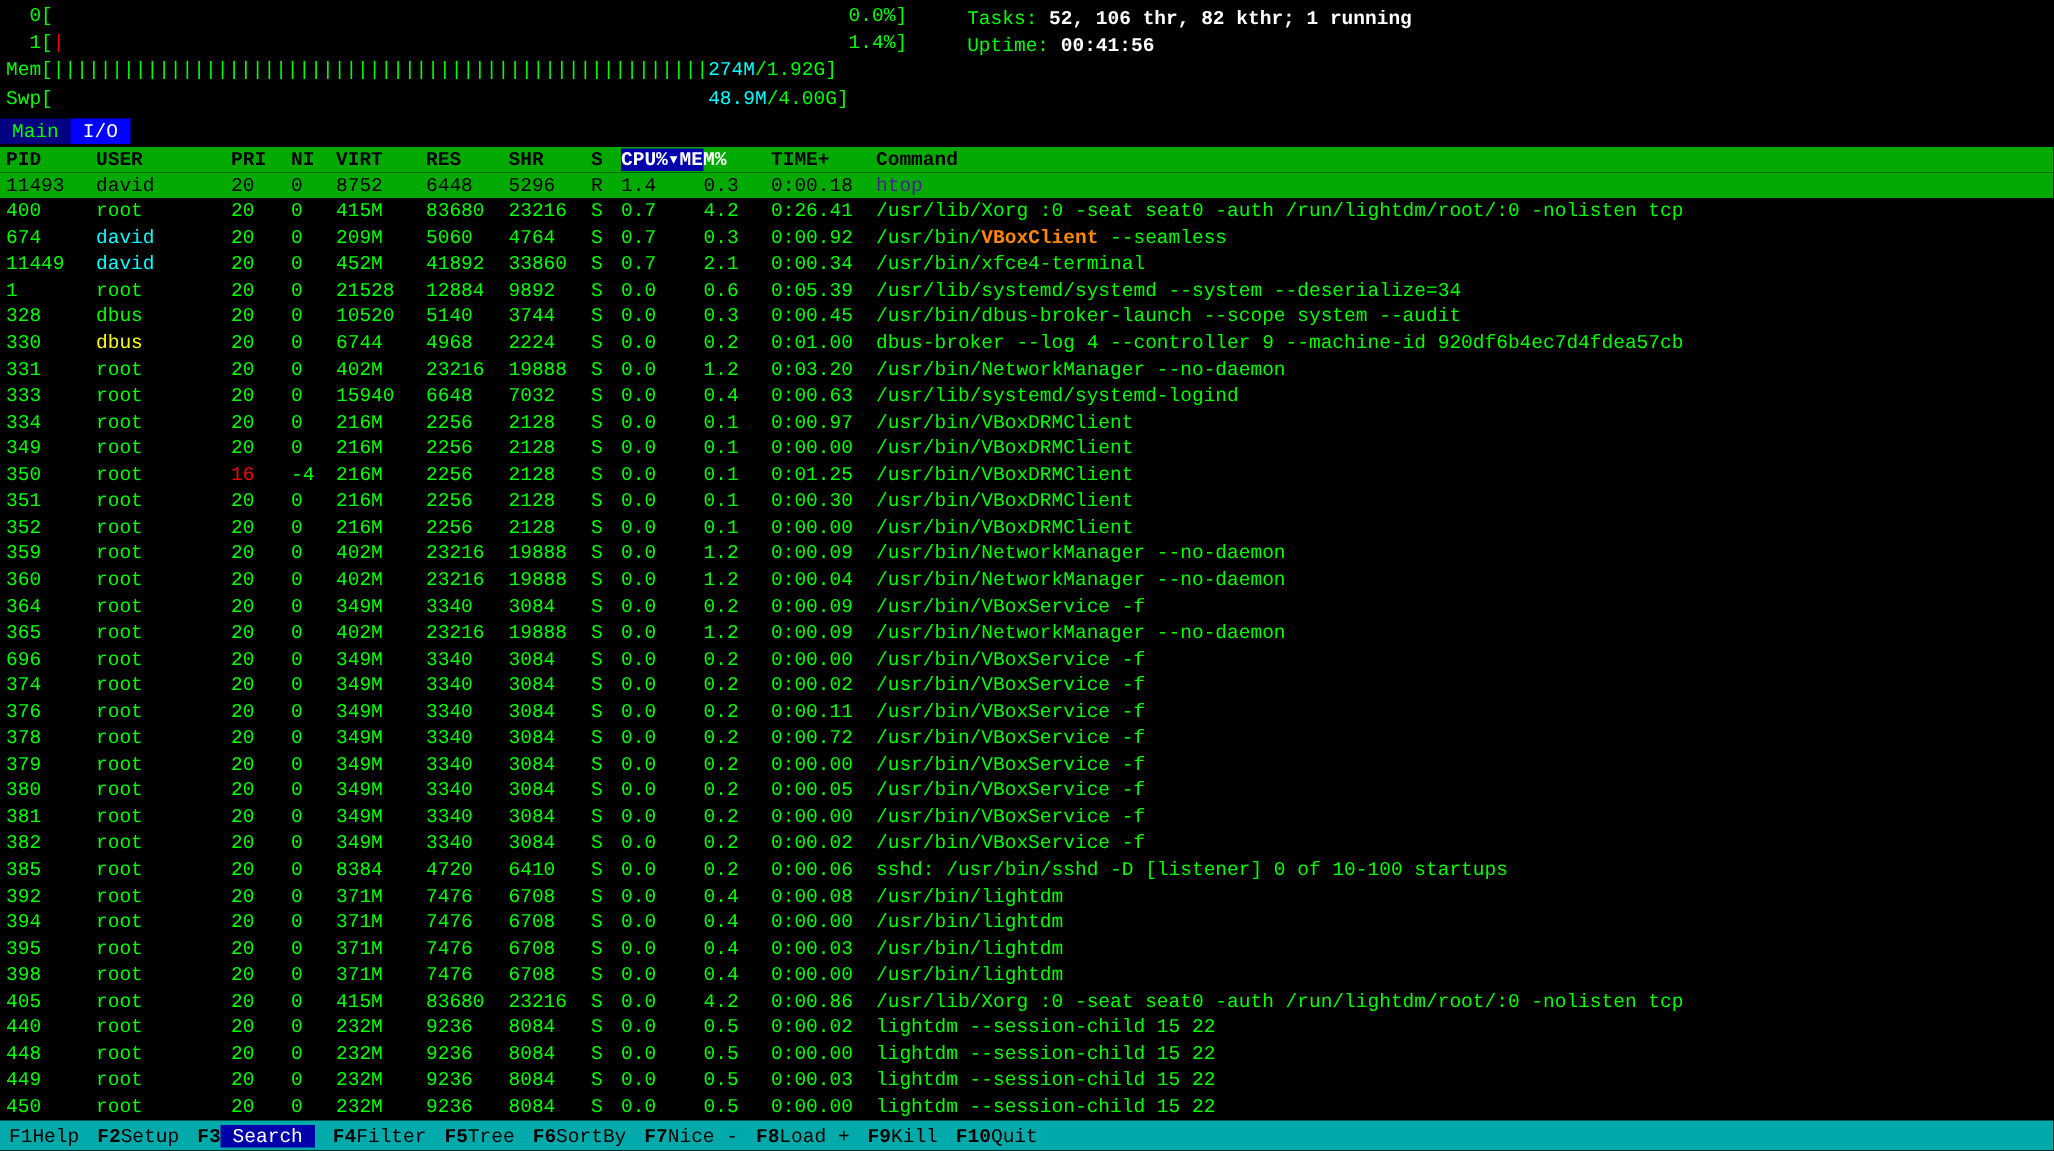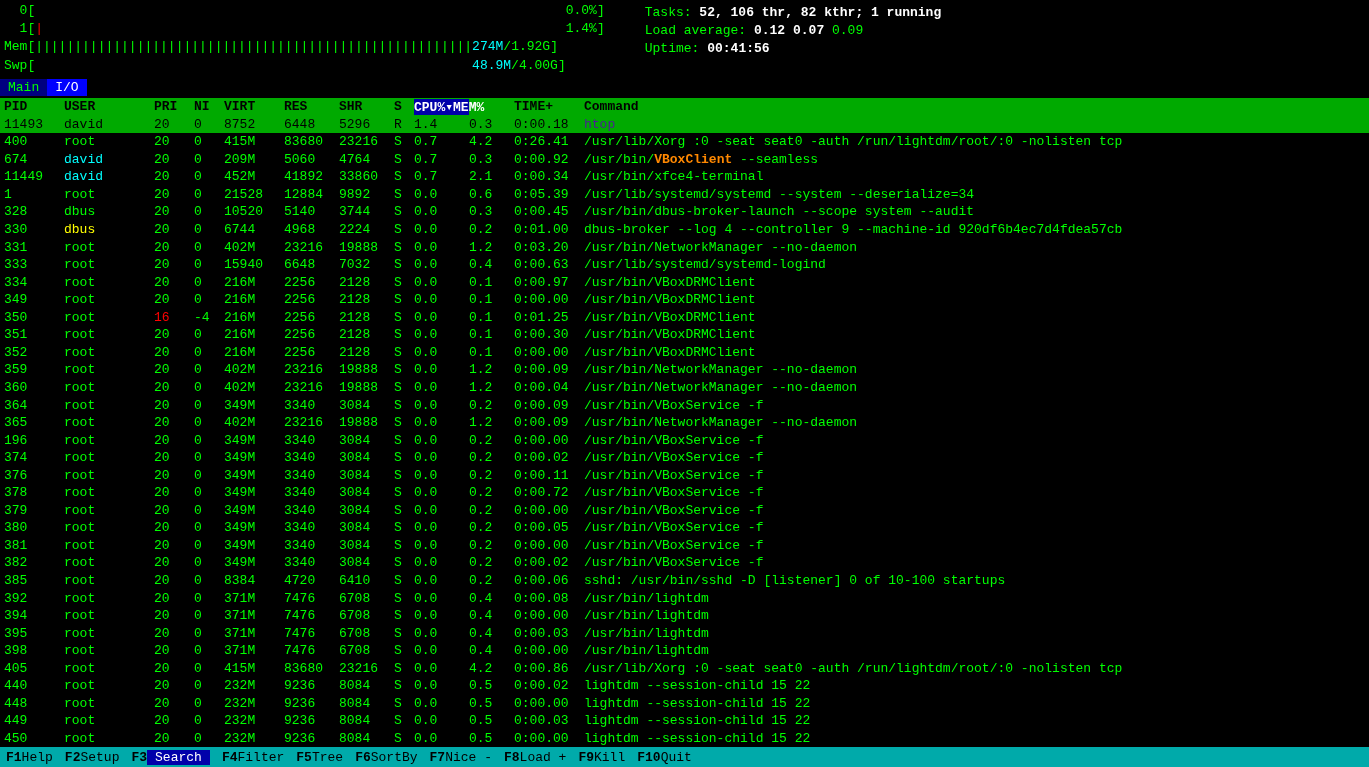--- a/index.html
+++ b/index.html
@@ -112,23 +112,20 @@
         <div class="header-line"><span style="color:#00ff00">  0[                                                                    </span><span style="color:#00ff00">0.0%</span><span style="color:#00ff00">]</span></div>
         <div class="header-line"><span style="color:#00ff00">  1[</span><span style="color:#ff0000">|</span><span style="color:#00ff00">                                                                   </span><span style="color:#00ff00">1.4%</span><span style="color:#00ff00">]</span></div>
         <div class="header-line"><span style="color:#00ff00">Mem[</span><span style="color:#00ff00">||||||||||||||||||||||||||||||||||||||||||||||||||||||||</span><span style="color:#00ffff">274M</span><span style="color:#00ff00">/</span><span style="color:#00ff00">1.92G</span><span style="color:#00ff00">]</span></div>
         <div class="header-line"><span style="color:#00ff00">Swp[</span><span style="color:#00ff00">                                                        </span><span style="color:#00ffff">48.9M</span><span style="color:#00ff00">/4.00G]</span></div>
       </div>
       <div style="padding-top: 2px; line-height: 1.4;">
         <div style="color:#00ff00">
           <span>Tasks: </span><span style="color:#ffffff; font-weight:bold">52, 106 thr, 82 kthr; 1 running</span>
         </div>
         <div style="color:#00ff00">
-          <span>Load average: </span><span style="color:#ffffff; font-weight:bold">0.12 0.07 </span><span style="color:#00ff00">0.09</span>
-        </div>
-        <div style="color:#00ff00">
           <span>Uptime: </span><span style="color:#ffffff; font-weight:bold">00:41:56</span>
         </div>
       </div>
     </div>
   </div>
 
   <div class="tabs-bar">
     <div class="tab tab-main">Main</div>
     <div class="tab tab-active">I/O</div>
   </div>
@@ -395,21 +392,21 @@
     <span class="col-virt" style="">402M</span>
     <span class="col-res" style="">23216</span>
     <span class="col-shr" style="">19888</span>
     <span class="col-s" style="">S</span>
     <span class="col-cpu" style="">0.0</span>
     <span class="col-mem" style="">1.2</span>
     <span class="col-time" style="">0:00.09</span>
     <span class="col-cmd"><span style="color:#00ff00">/usr/bin/NetworkManager --no-daemon</span></span>
   </div>
       <div class="process-row">
-    <span class="col-pid" style="">196</span>
+    <span class="col-pid" style="">696</span>
     <span class="col-user" style="color:#00ff00">root</span>
     <span class="col-pri" style="">20</span>
     <span class="col-ni" style="">0</span>
     <span class="col-virt" style="">349M</span>
     <span class="col-res" style="">3340</span>
     <span class="col-shr" style="">3084</span>
     <span class="col-s" style="">S</span>
     <span class="col-cpu" style="">0.0</span>
     <span class="col-mem" style="">0.2</span>
     <span class="col-time" style="">0:00.00</span>
@@ -649,21 +646,21 @@
     <span class="col-shr" style="">8084</span>
     <span class="col-s" style="">S</span>
     <span class="col-cpu" style="">0.0</span>
     <span class="col-mem" style="">0.5</span>
     <span class="col-time" style="">0:00.00</span>
     <span class="col-cmd"><span style="color:#00ff00">lightdm --session-child 15 22</span></span>
   </div>
     </div>
 
   <div class="footer-bar" id="footer-bar">
-  <div class="footer-item"><span style="color:#000;font-weight:bold">F1</span><span>Help</span></div>
+  <div class="footer-item"><span style="color:#000;font-weight:normal">F1</span><span>Help</span></div>
       <div class="footer-item"><span style="color:#000;font-weight:bold">F2</span><span>Setup</span></div>
       <div class="footer-item"><span style="color:#000;font-weight:bold">F3</span><span class="footer-search">Search</span></div>
       <div class="footer-item"><span style="color:#000;font-weight:bold">F4</span><span>Filter</span></div>
       <div class="footer-item"><span style="color:#000;font-weight:bold">F5</span><span>Tree</span></div>
       <div class="footer-item"><span style="color:#000;font-weight:bold">F6</span><span>SortBy</span></div>
       <div class="footer-item"><span style="color:#000;font-weight:bold">F7</span><span>Nice -</span></div>
       <div class="footer-item"><span style="color:#000;font-weight:bold">F8</span><span>Load +</span></div>
       <div class="footer-item"><span style="color:#000;font-weight:bold">F9</span><span>Kill</span></div>
       <div class="footer-item"><span style="color:#000;font-weight:bold">F10</span><span>Quit</span></div>
     </div>

